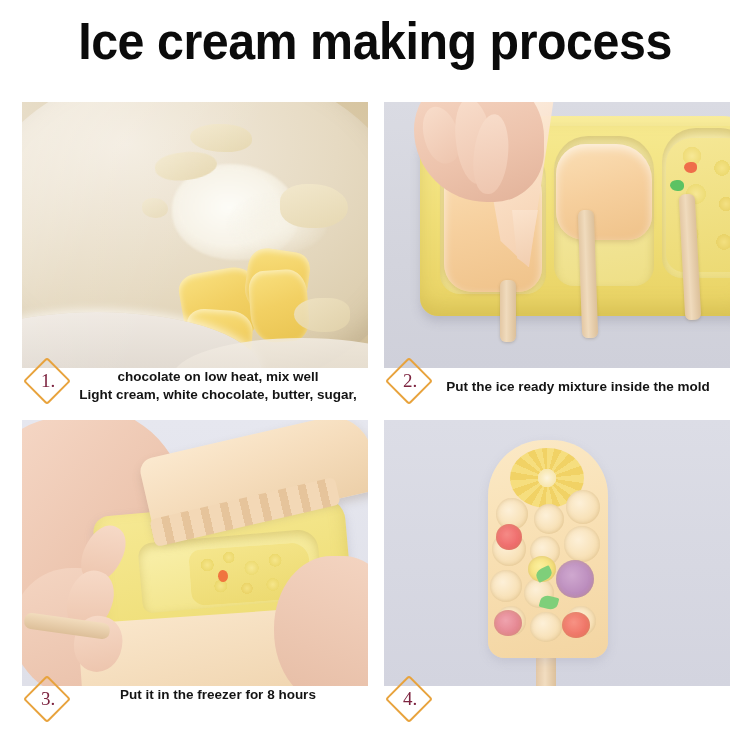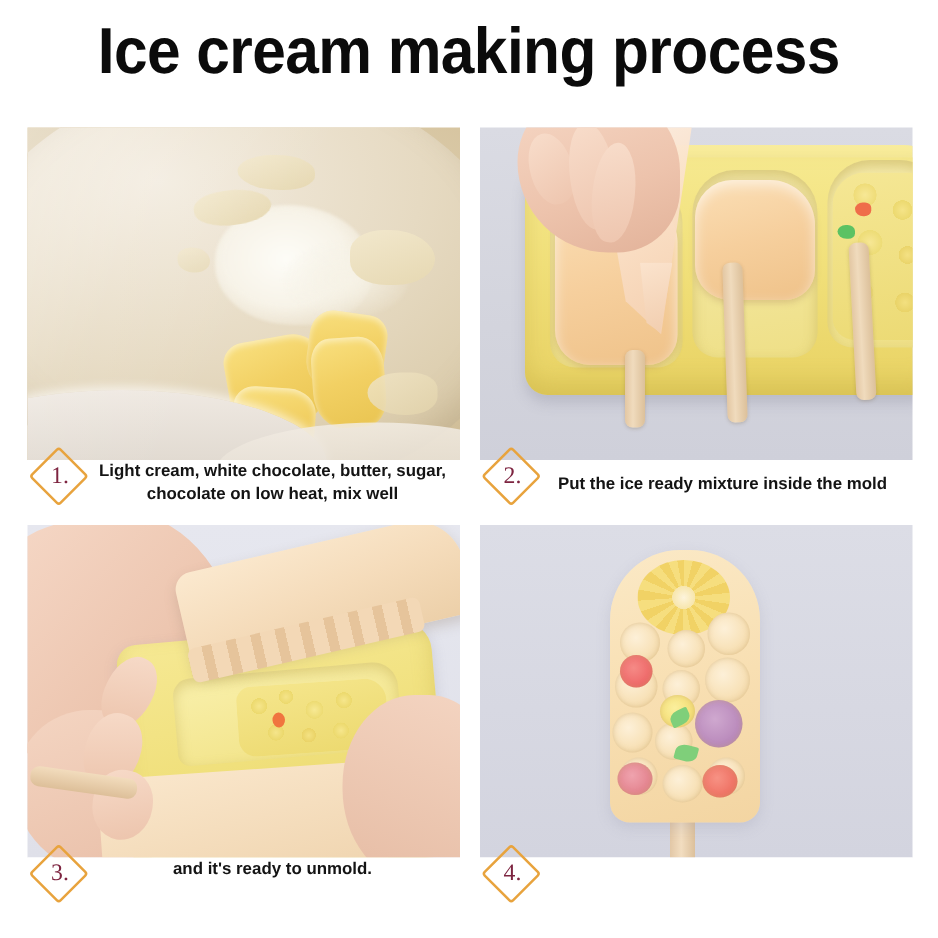--- a/index.html
+++ b/index.html
@@ -498,22 +498,22 @@
         <div class="melt"></div>
         <div class="pot-edge"></div>
         <div class="pot-edge2"></div>
         <div class="gloss"></div>
       </div>
       <div class="band"></div>
       <div class="caption-row">
         <div class="badge"></div>
         <div class="badge-num">1.</div>
         <div class="caption-text">
+          <div>chocolate on low heat, mix well</div>
           <div>Light cream, white chocolate, butter, sugar,</div>
-          <div>chocolate on low heat, mix well</div>
         </div>
       </div>
     </div>
 
     <div class="cell c2">
       <div class="photo p2">
         <div class="tray-top"></div>
         <div class="tray"></div>
         <div class="cav cav1"></div>
         <div class="cav cav2"></div>
@@ -559,21 +559,21 @@
         <div class="finger fg2"></div>
         <div class="finger fg3"></div>
         <div class="rhand"></div>
         <div class="stick"></div>
       </div>
       <div class="band"></div>
       <div class="caption-row">
         <div class="badge"></div>
         <div class="badge-num">3.</div>
         <div class="caption-text">
-          <div>and it's ready to unmold.</div>
+          <div>Put it in the freezer for 8 hours</div>
         </div>
       </div>
     </div>
 
     <div class="cell c4">
       <div class="photo p4">
         <div class="stick4"></div>
         <div class="pop"></div>
         <div class="sun"></div>
 

